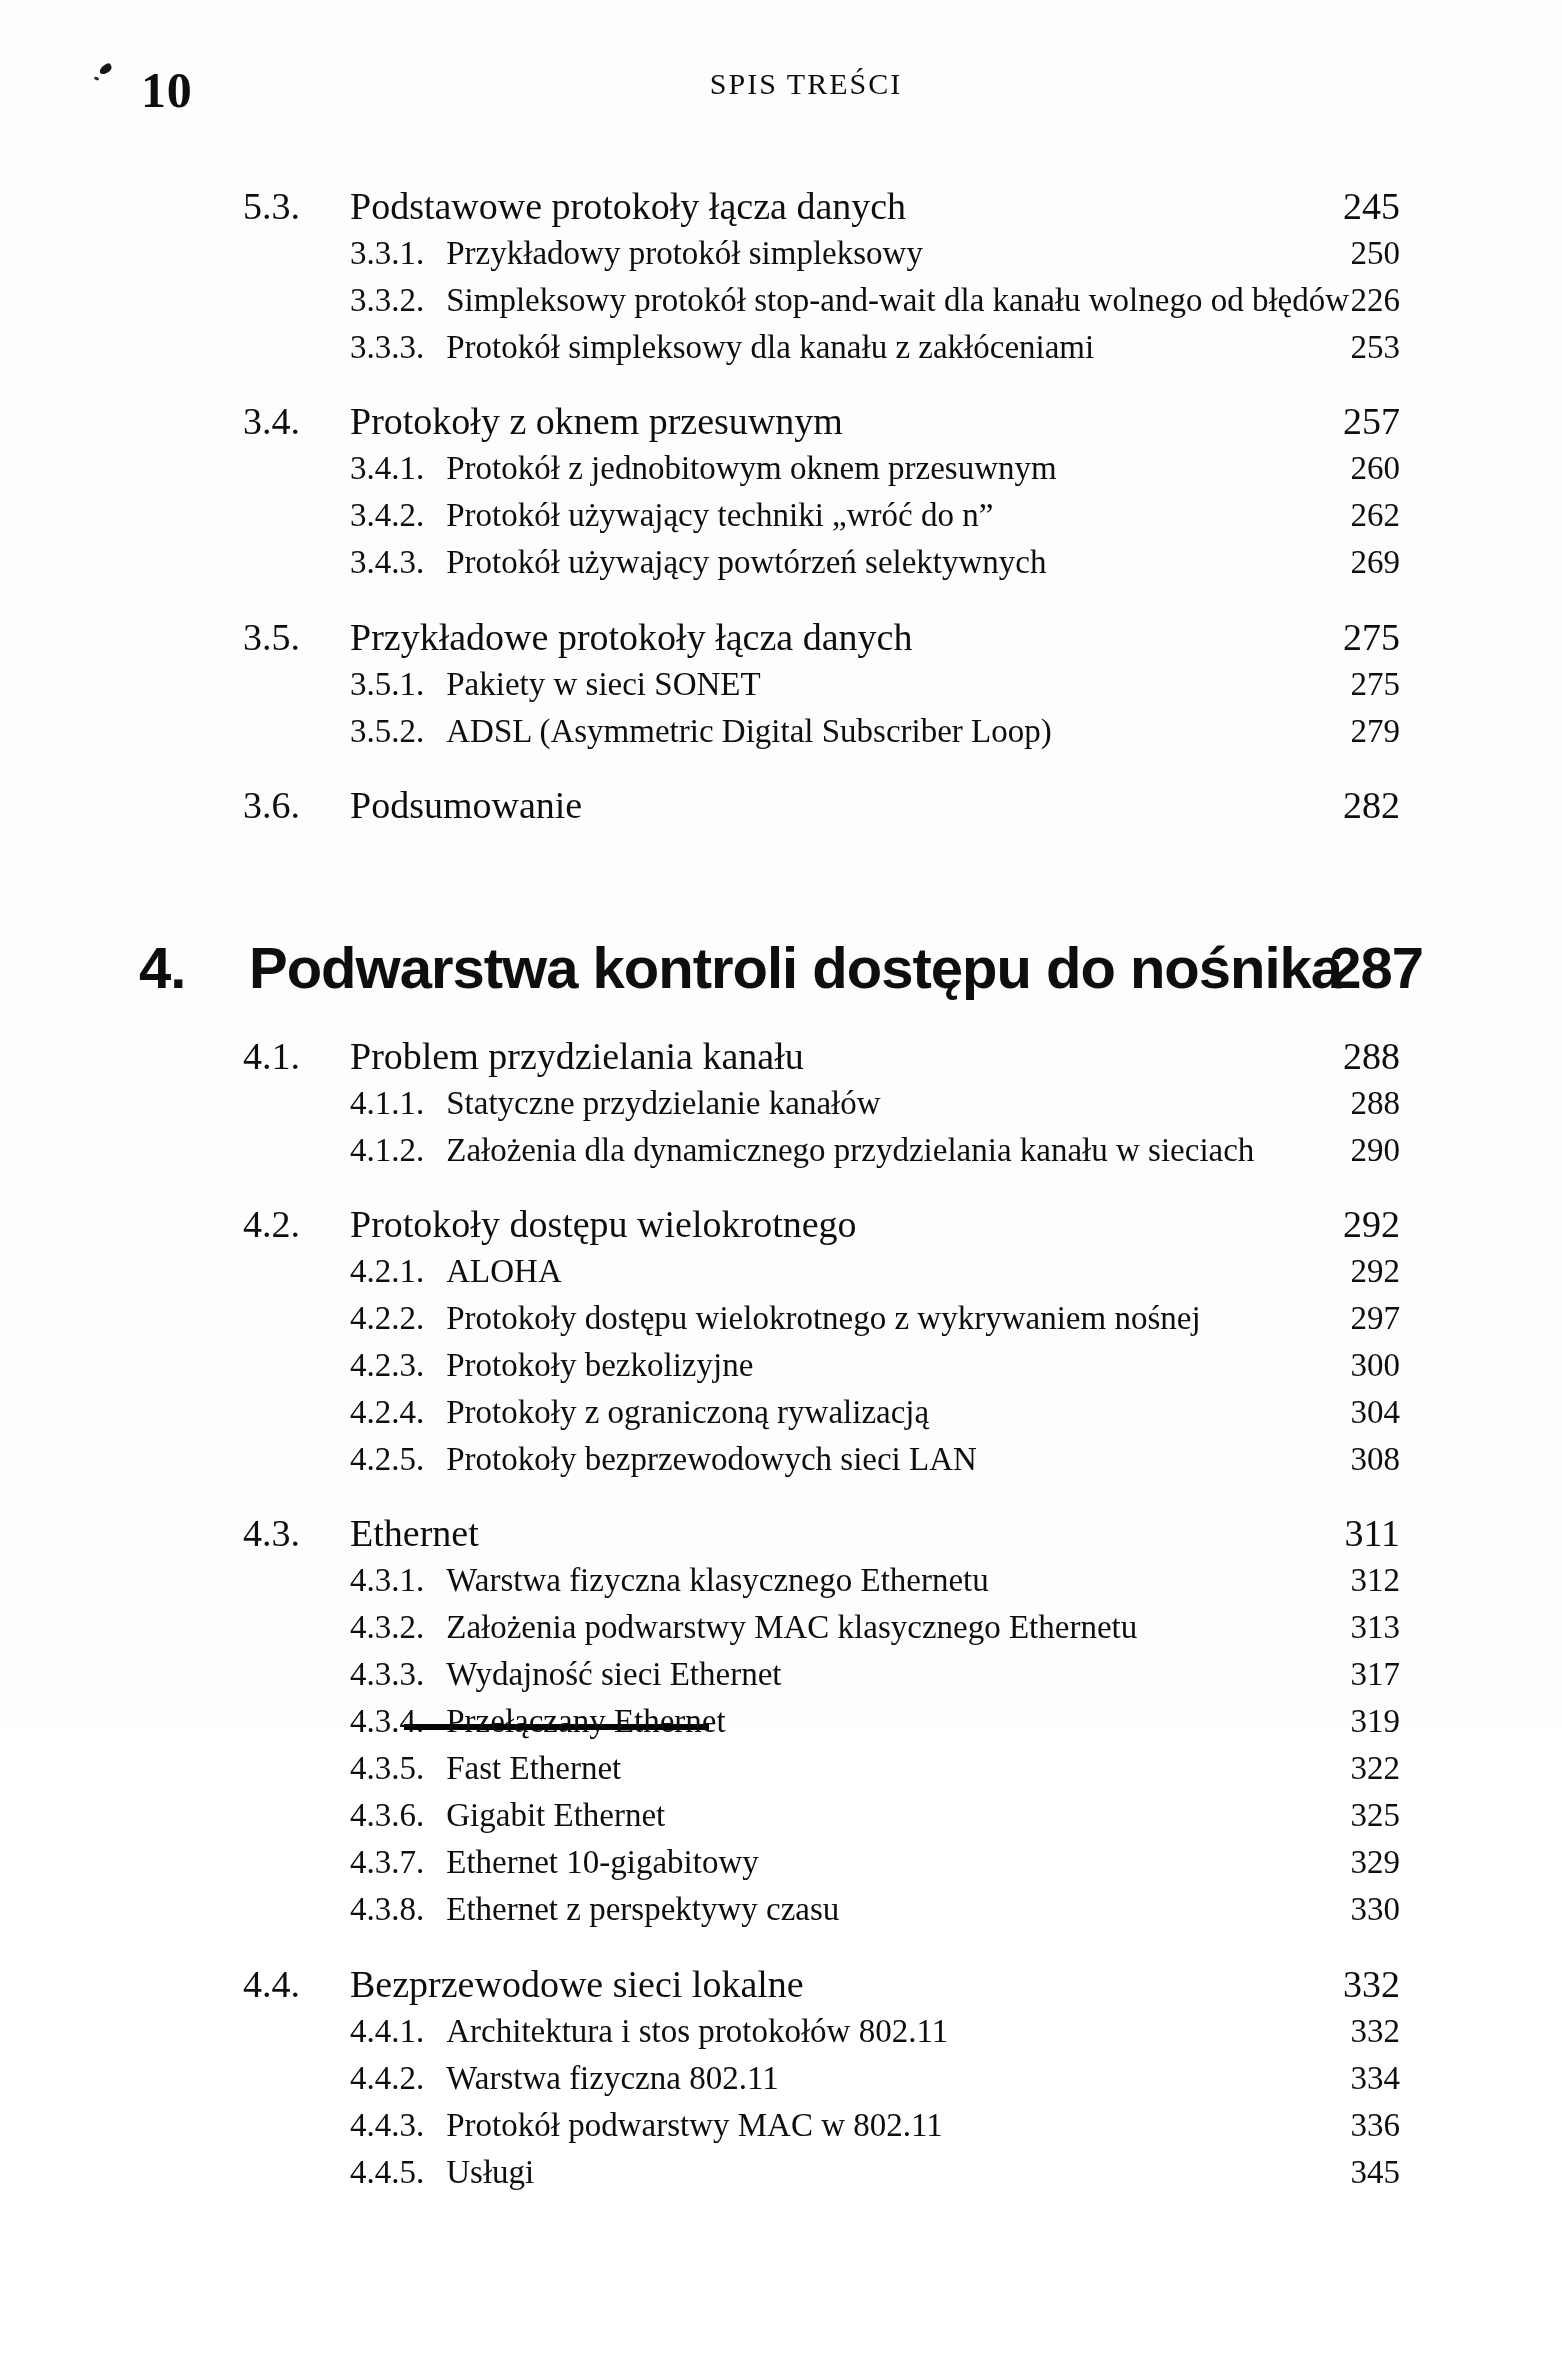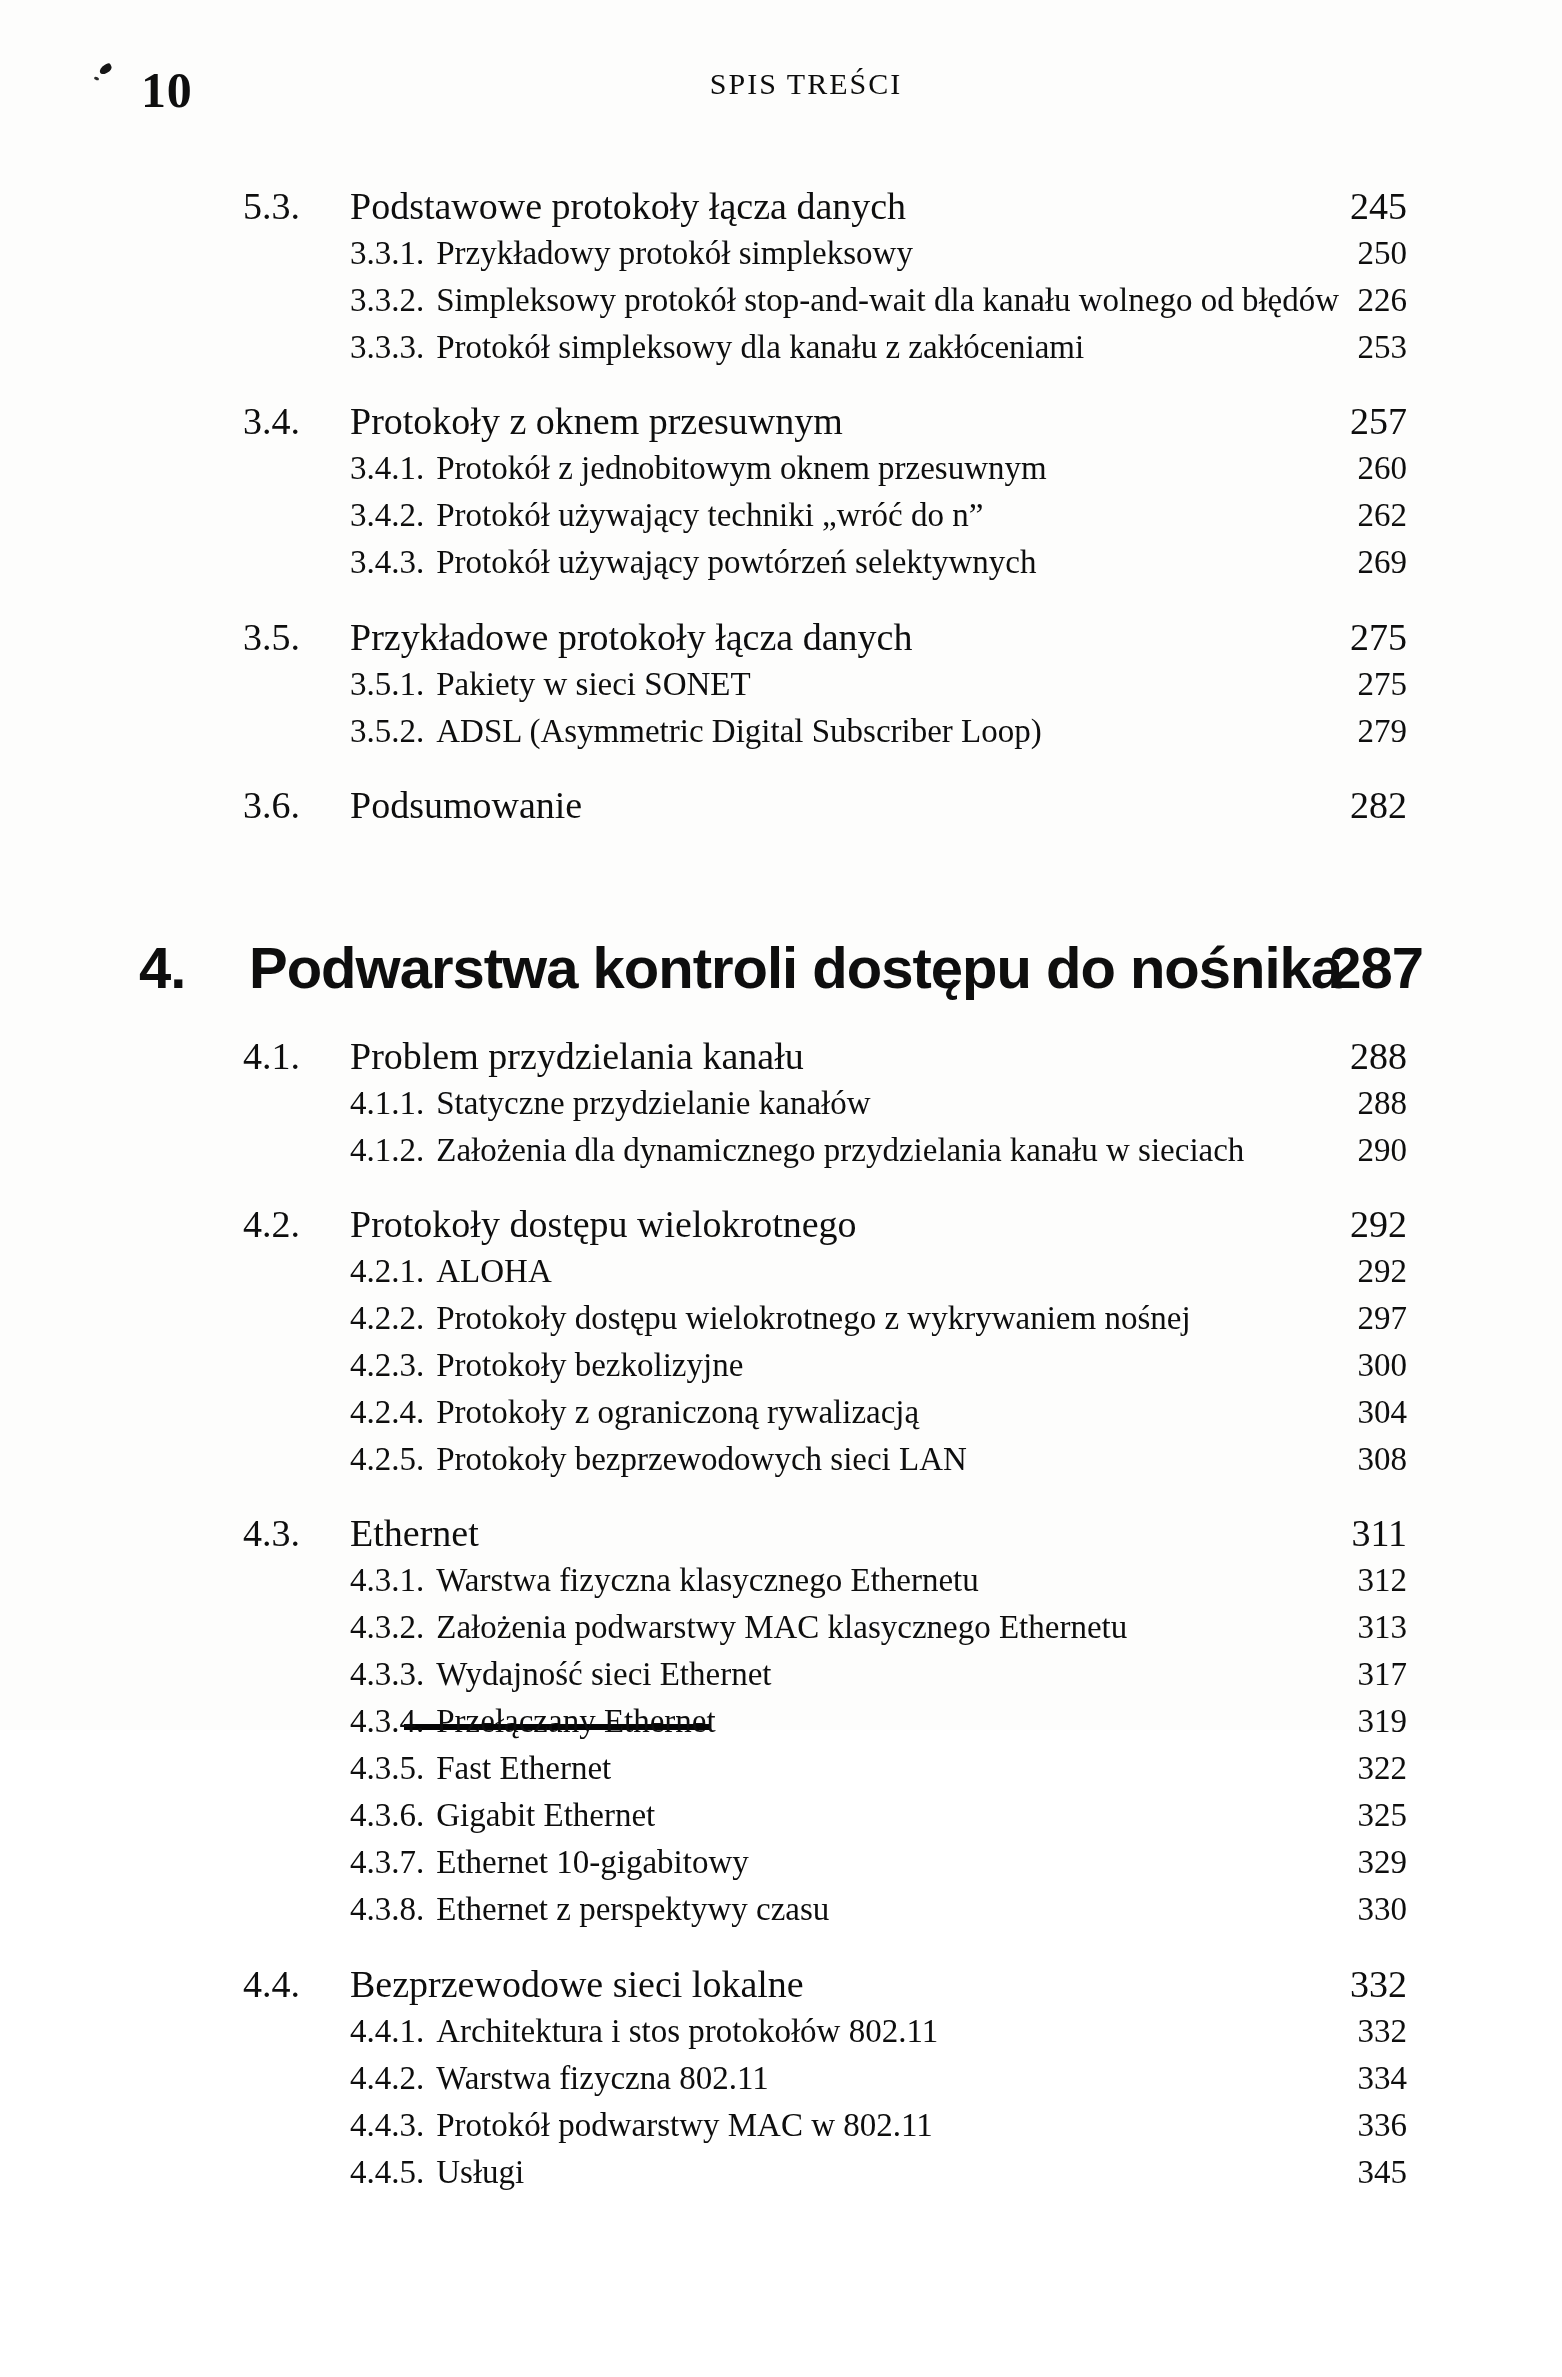--- a/index.html
+++ b/index.html
@@ -50,30 +50,30 @@
   .row{position:relative;white-space:nowrap;}
   .lvl1{
     height:48px;line-height:48px;font-size:38px;
     padding-left:350px;margin-top:26.4px;
   }
   .lvl1:first-child{margin-top:0;}
   .lvl2{
     height:47px;line-height:47px;font-size:33px;
     padding-left:350px;
   }
-  .lvl2 .num{margin-right:12px;}
+  .lvl2 .num{margin-right:22px;}
   .lvl0{
     height:74px;line-height:74px;
     padding-left:249px;margin:102px 0 14px 0;
     font-family:"Liberation Sans", sans-serif;
     font-weight:700;font-size:58px;letter-spacing:-1px;
   }
   .lvl1 .num{position:absolute;left:243px;}
   .lvl0 .num{position:absolute;left:139px;}
-  .pg{position:absolute;right:16px;}
+  .pg{position:absolute;right:23px;}
   .lvl0 .pg{right:0;}
 </style>
 </head>
 <body>
 
 <div class="scan-page">
 
   <span class="folio">10</span>
 
   <span class="running-head">SPIS TREŚCI</span>

